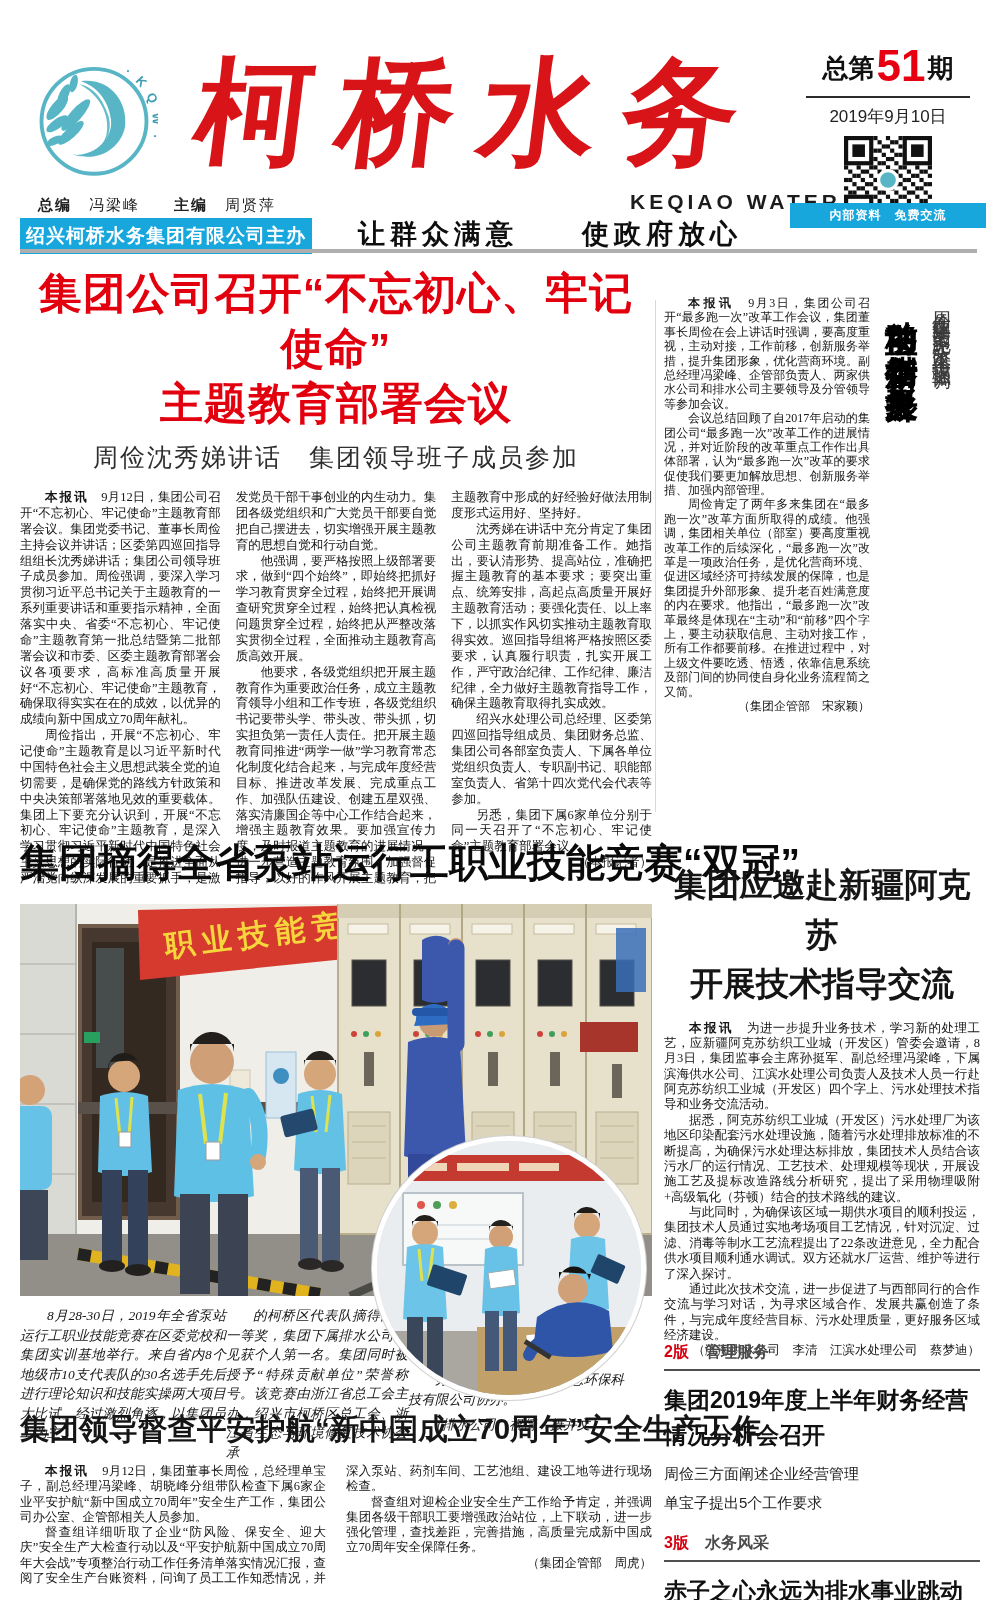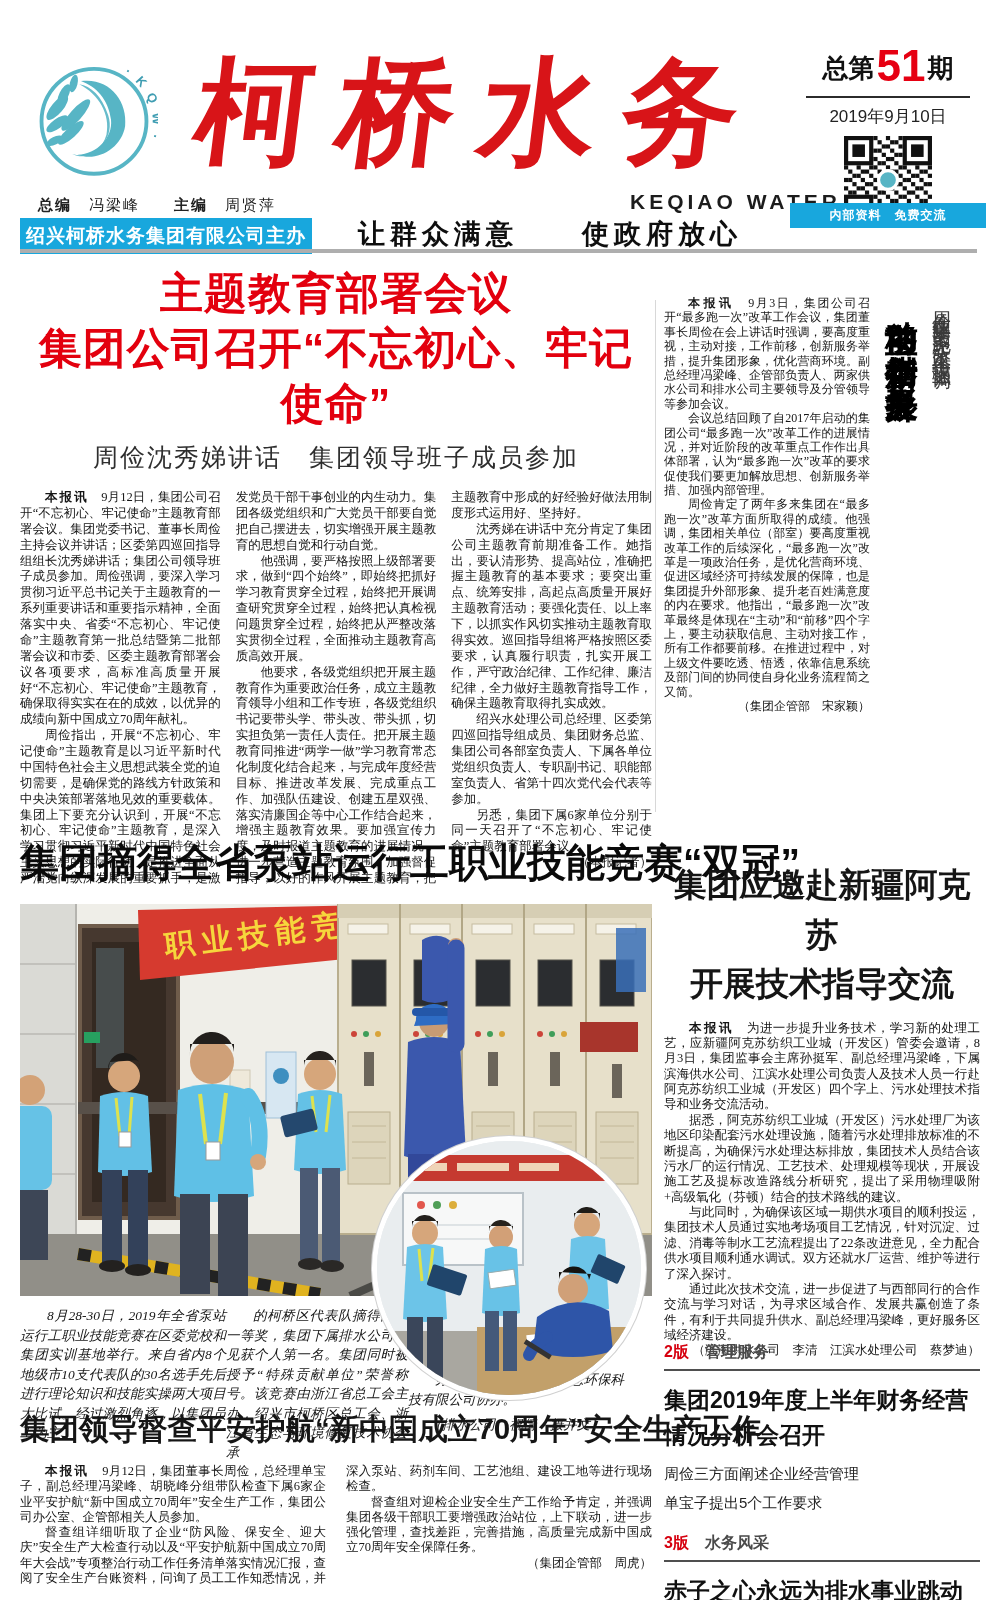--- a/index.html
+++ b/index.html
@@ -269,22 +269,22 @@
   </div>
 
   <div class="abs en-title">KEQIAO  WATER</div>
 
   <div class="abs cyan-box organizer">绍兴柯桥水务集团有限公司主办</div>
   <div class="abs slogan">让群众满意　　使政府放心</div>
   <div class="abs cyan-box internal">内部资料　免费交流</div>
   <div class="abs top-rule"></div>
 
   <div class="abs a1">
+    <div class="sans h-center a1-h1 headline-red">集团公司召开“不忘初心、牢记使命”</div>
     <div class="sans h-center a1-h1 headline-red">主题教育部署会议</div>
-    <div class="sans h-center a1-h1 headline-red">集团公司召开“不忘初心、牢记使命”</div>
     <div class="a1-sub">周俭沈秀娣讲话　集团领导班子成员参加</div>
     <div class="a1-body body-txt">
       <p><b class="lead-label">本报讯</b>　<span>9月12日，集团公司召开“不忘初心、牢记使命”主题教育部署会议。集团党委书记、董事长周俭主持会议并讲话；区委第四巡回指导组组长沈秀娣讲话；集团公司领导班子成员参加。周俭强调，要深入学习贯彻习近平总书记关于主题教育的一系列重要讲话和重要指示精神，全面落实中央、省委“不忘初心、牢记使命”主题教育第一批总结暨第二批部署会议和市委、区委主题教育部署会议各项要求，高标准高质量开展好“不忘初心、牢记使命”主题教育，确保取得实实在在的成效，以优异的成绩向新中国成立70周年献礼。</span></p>
       <p>周俭指出，开展“不忘初心、牢记使命”主题教育是以习近平新时代中国特色社会主义思想武装全党的迫切需要，是确保党的路线方针政策和中央决策部署落地见效的重要载体。集团上下要充分认识到，开展“不忘初心、牢记使命”主题教育，是深入学习贯彻习近平新时代中国特色社会主义思想的实际行动，是推进全面从严治党向纵深发展的重要抓手，是激发党员干部干事创业的内生动力。集团各级党组织和广大党员干部要自觉把自己摆进去，切实增强开展主题教育的思想自觉和行动自觉。</p>
       <p>他强调，要严格按照上级部署要求，做到“四个始终”，即始终把抓好学习教育贯穿全过程，始终把开展调查研究贯穿全过程，始终把认真检视问题贯穿全过程，始终把从严整改落实贯彻全过程，全面推动主题教育高质高效开展。</p>
       <p>他要求，各级党组织把开展主题教育作为重要政治任务，成立主题教育领导小组和工作专班，各级党组织书记要带头学、带头改、带头抓，切实担负第一责任人责任。把开展主题教育同推进“两学一做”学习教育常态化制度化结合起来，与完成年度经营目标、推进改革发展、完成重点工作、加强队伍建设、创建五星双强、落实清廉国企等中心工作结合起来，增强主题教育效果。要加强宣传力度，及时报道主题教育的进展情况，进一步营造主题教育氛围。加强督促指导，以好的作风开展主题教育，把主题教育中形成的好经验好做法用制度形式运用好、坚持好。</p>
       <p>沈秀娣在讲话中充分肯定了集团公司主题教育前期准备工作。她指出，要认清形势、提高站位，准确把握主题教育的基本要求；要突出重点、统筹安排，高起点高质量开展好主题教育活动；要强化责任、以上率下，以抓实作风切实推动主题教育取得实效。巡回指导组将严格按照区委要求，认真履行职责，扎实开展工作，严守政治纪律、工作纪律、廉洁纪律，全力做好主题教育指导工作，确保主题教育取得扎实成效。</p>
       <p>绍兴水处理公司总经理、区委第四巡回指导组成员、集团财务总监、集团公司各部室负责人、下属各单位党组织负责人、专职副书记、职能部室负责人、省第十四次党代会代表等参加。</p>
       <p><span>另悉，集团下属6家单位分别于同一天召开了“不忘初心、牢记使命”主题教育部署会议。</span><span class="byline">（本报记者）</span></p>
     </div>
@@ -529,21 +529,21 @@
     </div>
   </div>
 
   <div class="abs a4">
     <div class="sans h-center a4-h1">集团应邀赴新疆阿克苏</div>
     <div class="sans h-center a4-h1">开展技术指导交流</div>
     <div class="a4-body body-txt">
       <p><b class="lead-label">本报讯</b>　<span>为进一步提升业务技术，学习新的处理工艺，应新疆阿克苏纺织工业城（开发区）管委会邀请，8月3日，集团监事会主席孙挺军、副总经理冯梁峰，下属滨海供水公司、江滨水处理公司负责人及技术人员一行赴阿克苏纺织工业城（开发区）四个字上、污水处理技术指导和业务交流活动。</span></p>
       <p>据悉，阿克苏纺织工业城（开发区）污水处理厂为该地区印染配套污水处理设施，随着污水处理排放标准的不断提高，为确保污水处理达标排放，集团技术人员结合该污水厂的运行情况、工艺技术、处理规模等现状，开展设施工艺及提标改造路线分析研究，提出了采用物理吸附+高级氧化（芬顿）结合的技术路线的建议。</p>
       <p>与此同时，为确保该区域一期供水项目的顺利投运，集团技术人员通过实地考场项目工艺情况，针对沉淀、过滤、消毒等制水工艺流程提出了22条改进意见，全力配合供水项目顺利通水调试。双方还就水厂运营、维护等进行了深入探讨。</p>
-      <p>通过此次技术交流，进一步促进了与西部同行的合作交流与学习对话，为寻求区域合作、发展共赢创造了条件，有利于共同提升供水、副总经理冯梁峰，更好服务区域经济建设。</p>
+      <p>通过此次技术交流，进一步促进了与西部同行的合作交流与学习对话，为寻求区域合作、发展共赢创造了条件，与完成年度经营目标、污水处理质量，更好服务区域经济建设。</p>
       <p class="byline-line">（滨海供水公司　李清　江滨水处理公司　蔡梦迪）</p>
     </div>
   </div>
 
   <div class="abs teasers">
     <div class="t-block">
       <div class="t-head">
         <span class="t-page">2版</span>
         <span class="t-section">管理服务</span>
       </div>

